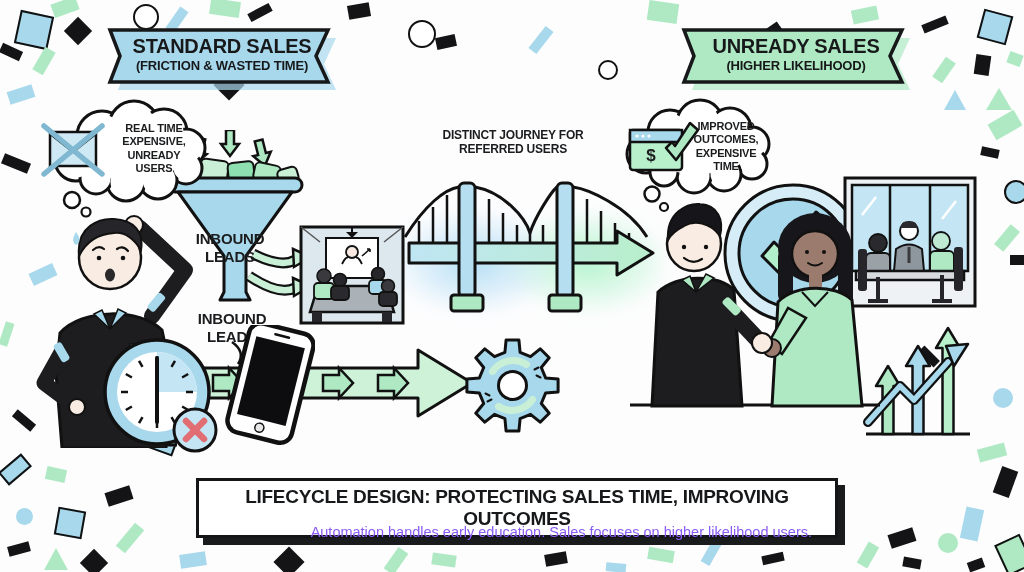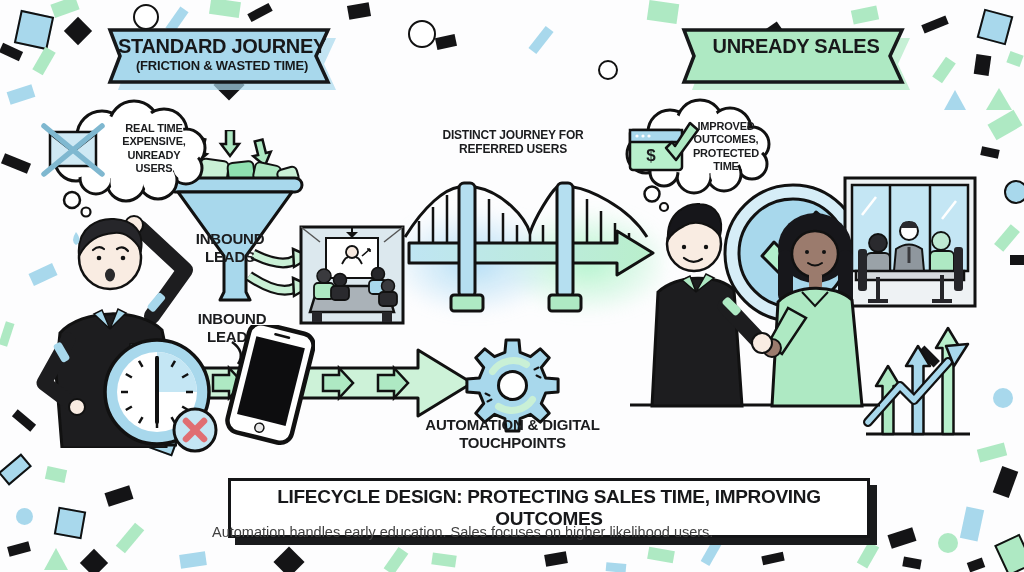--- a/index.html
+++ b/index.html
@@ -9,22 +9,22 @@
   .txt{position:absolute;text-align:center;font-weight:bold;color:#1b1c1e;line-height:1.18;letter-spacing:-0.2px;}
   .banner-text{position:absolute;text-align:center;width:100%;}
   .banner-title{font-weight:bold;font-size:20px;letter-spacing:-0.3px;}
   .banner-sub{font-weight:bold;font-size:13px;letter-spacing:-0.2px;}
   .cloud-txt{font-size:11px;line-height:1.22;}
   .glow{position:absolute;left:392px;top:196px;width:272px;height:132px;filter:blur(7px);z-index:2;
         background:radial-gradient(ellipse 42% 55% at 30% 50%,rgba(140,205,240,.65),rgba(140,205,240,0) 75%),
                    radial-gradient(ellipse 42% 55% at 72% 50%,rgba(150,240,185,.7),rgba(150,240,185,0) 75%);}
   .footer-box{position:absolute;left:196px;top:478px;width:616px;background:#fff;border:3.5px solid #141517;
               box-shadow:7px 7px 0 #1a1b1d;padding:5px 10px;text-align:center;font-weight:bold;font-size:19px;
-              letter-spacing:-0.3px;z-index:7;margin-left:32px;}
-  .footer-sub{position:absolute;left:212px;top:524px;width:600px;text-align:left;font-size:14.5px;color:#404040;z-index:7;}
+              letter-spacing:-0.3px;z-index:7;}
+  .footer-sub{position:absolute;left:212px;top:524px;width:600px;text-align:right;font-size:14.5px;color:#8b5cf6;z-index:7;}
   svg{display:block;}
   .conf{position:absolute;z-index:1;}
 </style>
 </head>
 <body>
 
 <div class="stage">
 
   <div id="confetti" class="abs" style="left:0;top:0;width:1024px;height:572px;z-index:1;">
       <div class="conf" style="left: 17px; top: 13px; width: 30px; height: 30px; transform: rotate(12deg); background: rgb(168, 216, 236); border: 2.5px solid rgb(17, 17, 17);"></div>
@@ -96,32 +96,33 @@
     </div>
 
   <div class="glow"></div>
 
   <div class="abs" style="left:106px;top:28px;width:232px;height:64px;z-index:6;">
     <svg width="232" height="64" viewBox="0 0 232 64">
       <polygon points="12,10 230,10 218,36 230,62 12,62 22,36" fill="rgba(168,216,236,0.7)"></polygon>
       <polygon points="4,2 222,2 210,28 222,54 4,54 14,28" fill="#a8d8ec" stroke="#16181a" stroke-width="3.5"></polygon>
     </svg>
     <div class="banner-text" style="top:7px;">
-      <div class="banner-title">STANDARD JOURNEY</div>
+      <div class="banner-title">STANDARD SALES</div>
       <div class="banner-sub">(FRICTION &amp; WASTED TIME)</div>
     </div>
   </div>
 
   <div class="abs" style="left:680px;top:28px;width:232px;height:64px;z-index:6;">
     <svg width="232" height="64" viewBox="0 0 232 64">
       <polygon points="12,10 230,10 218,36 230,62 12,62 22,36" fill="rgba(174,233,195,0.7)"></polygon>
       <polygon points="4,2 222,2 210,28 222,54 4,54 14,28" fill="#aee9c3" stroke="#16181a" stroke-width="3.5"></polygon>
     </svg>
     <div class="banner-text" style="top:7px;">
       <div class="banner-title">UNREADY SALES</div>
+      <div class="banner-sub">(HIGHER LIKELIHOOD)</div>
     </div>
   </div>
 
   <div class="abs" style="left:34px;top:96px;width:175px;height:125px;z-index:6;">
     <svg width="175" height="125" viewBox="0 0 175 125">
       <g fill="#fff" stroke="#111" stroke-width="3">
         <circle cx="42" cy="64" r="21"></circle>
           <circle cx="68" cy="40" r="25"></circle>
           <circle cx="100" cy="30" r="25"></circle>
         <circle cx="130" cy="36" r="23"></circle>
@@ -342,21 +343,20 @@
       <path d="M20 14 A25 25 0 0 1 -14 21" fill="none" stroke="#c9f0d6" stroke-width="7" stroke-linecap="round"></path>
       <circle cx="0" cy="0" r="14" fill="#fff" stroke="#111" stroke-width="3"></circle>
       <g stroke="#111" stroke-width="2" stroke-linecap="round">
         <line x1="-27" y1="8" x2="-23" y2="10"></line>
           <line x1="-25" y1="16" x2="-21" y2="14"></line>
         <line x1="24" y1="-10" x2="28" y2="-8"></line>
           <line x1="22" y1="-16" x2="26" y2="-18"></line>
       </g>
     </svg>
   </div>
-  <div class="txt" style="left:420px;top:416px;width:185px;font-size:15px;z-index:7;">AUTOMATION &amp; DIGITAL TOUCHPOINTS</div>
 
   <div class="abs" style="left:606px;top:96px;width:170px;height:125px;z-index:6;">
     <svg width="170" height="125" viewBox="0 0 170 125">
       <g fill="#fff" stroke="#111" stroke-width="3">
         <circle cx="40" cy="58" r="19"></circle>
           <circle cx="64" cy="36" r="22"></circle>
           <circle cx="94" cy="27" r="23"></circle>
         <circle cx="124" cy="33" r="21"></circle>
           <circle cx="146" cy="48" r="17"></circle>
           <circle cx="146" cy="68" r="15"></circle>
@@ -382,21 +382,21 @@
         <rect x="24" y="34" width="52" height="40" rx="3" fill="#b8f0cc" stroke="#111" stroke-width="2.5"></rect>
         <rect x="24" y="34" width="52" height="12" fill="#a8d8ec" stroke="#111" stroke-width="2.5"></rect>
         <circle cx="31" cy="40" r="1.6" fill="#fff"></circle>
           <circle cx="37" cy="40" r="1.6" fill="#fff"></circle>
           <circle cx="43" cy="40" r="1.6" fill="#fff"></circle>
         <polygon points="60,52 70,64 92,34 84,27 69,50 66,46" fill="#aee9c3" stroke="#111" stroke-width="2.5" stroke-linejoin="round"></polygon>
       </g>
     </svg>
   </div>
   <div class="txt" style="left:636px;top:146px;width:30px;font-size:17px;z-index:7;">$</div>
-  <div class="txt cloud-txt" style="left:682px;top:120px;width:88px;z-index:7;">IMPROVED OUTCOMES, PROTECTED TIME</div>
+  <div class="txt cloud-txt" style="left:682px;top:120px;width:88px;z-index:7;">IMPROVED OUTCOMES, EXPENSIVE TIME</div>
 
   <div class="abs" style="left:718px;top:178px;width:150px;height:150px;z-index:3;">
     <svg width="150" height="150" viewBox="0 0 150 150">
       <circle cx="75" cy="75" r="68" fill="#d6edf7" stroke="#111" stroke-width="3"></circle>
       <circle cx="75" cy="75" r="54" fill="#a8d8ec" stroke="#111" stroke-width="3"></circle>
       <polygon points="44,78 66,100 112,46 98,34 66,74 56,64" fill="#b2f0cc" stroke="#111" stroke-width="3" stroke-linejoin="round"></polygon>
     </svg>
   </div>
 
   <div class="abs" style="left:842px;top:175px;width:136px;height:148px;z-index:3;">

